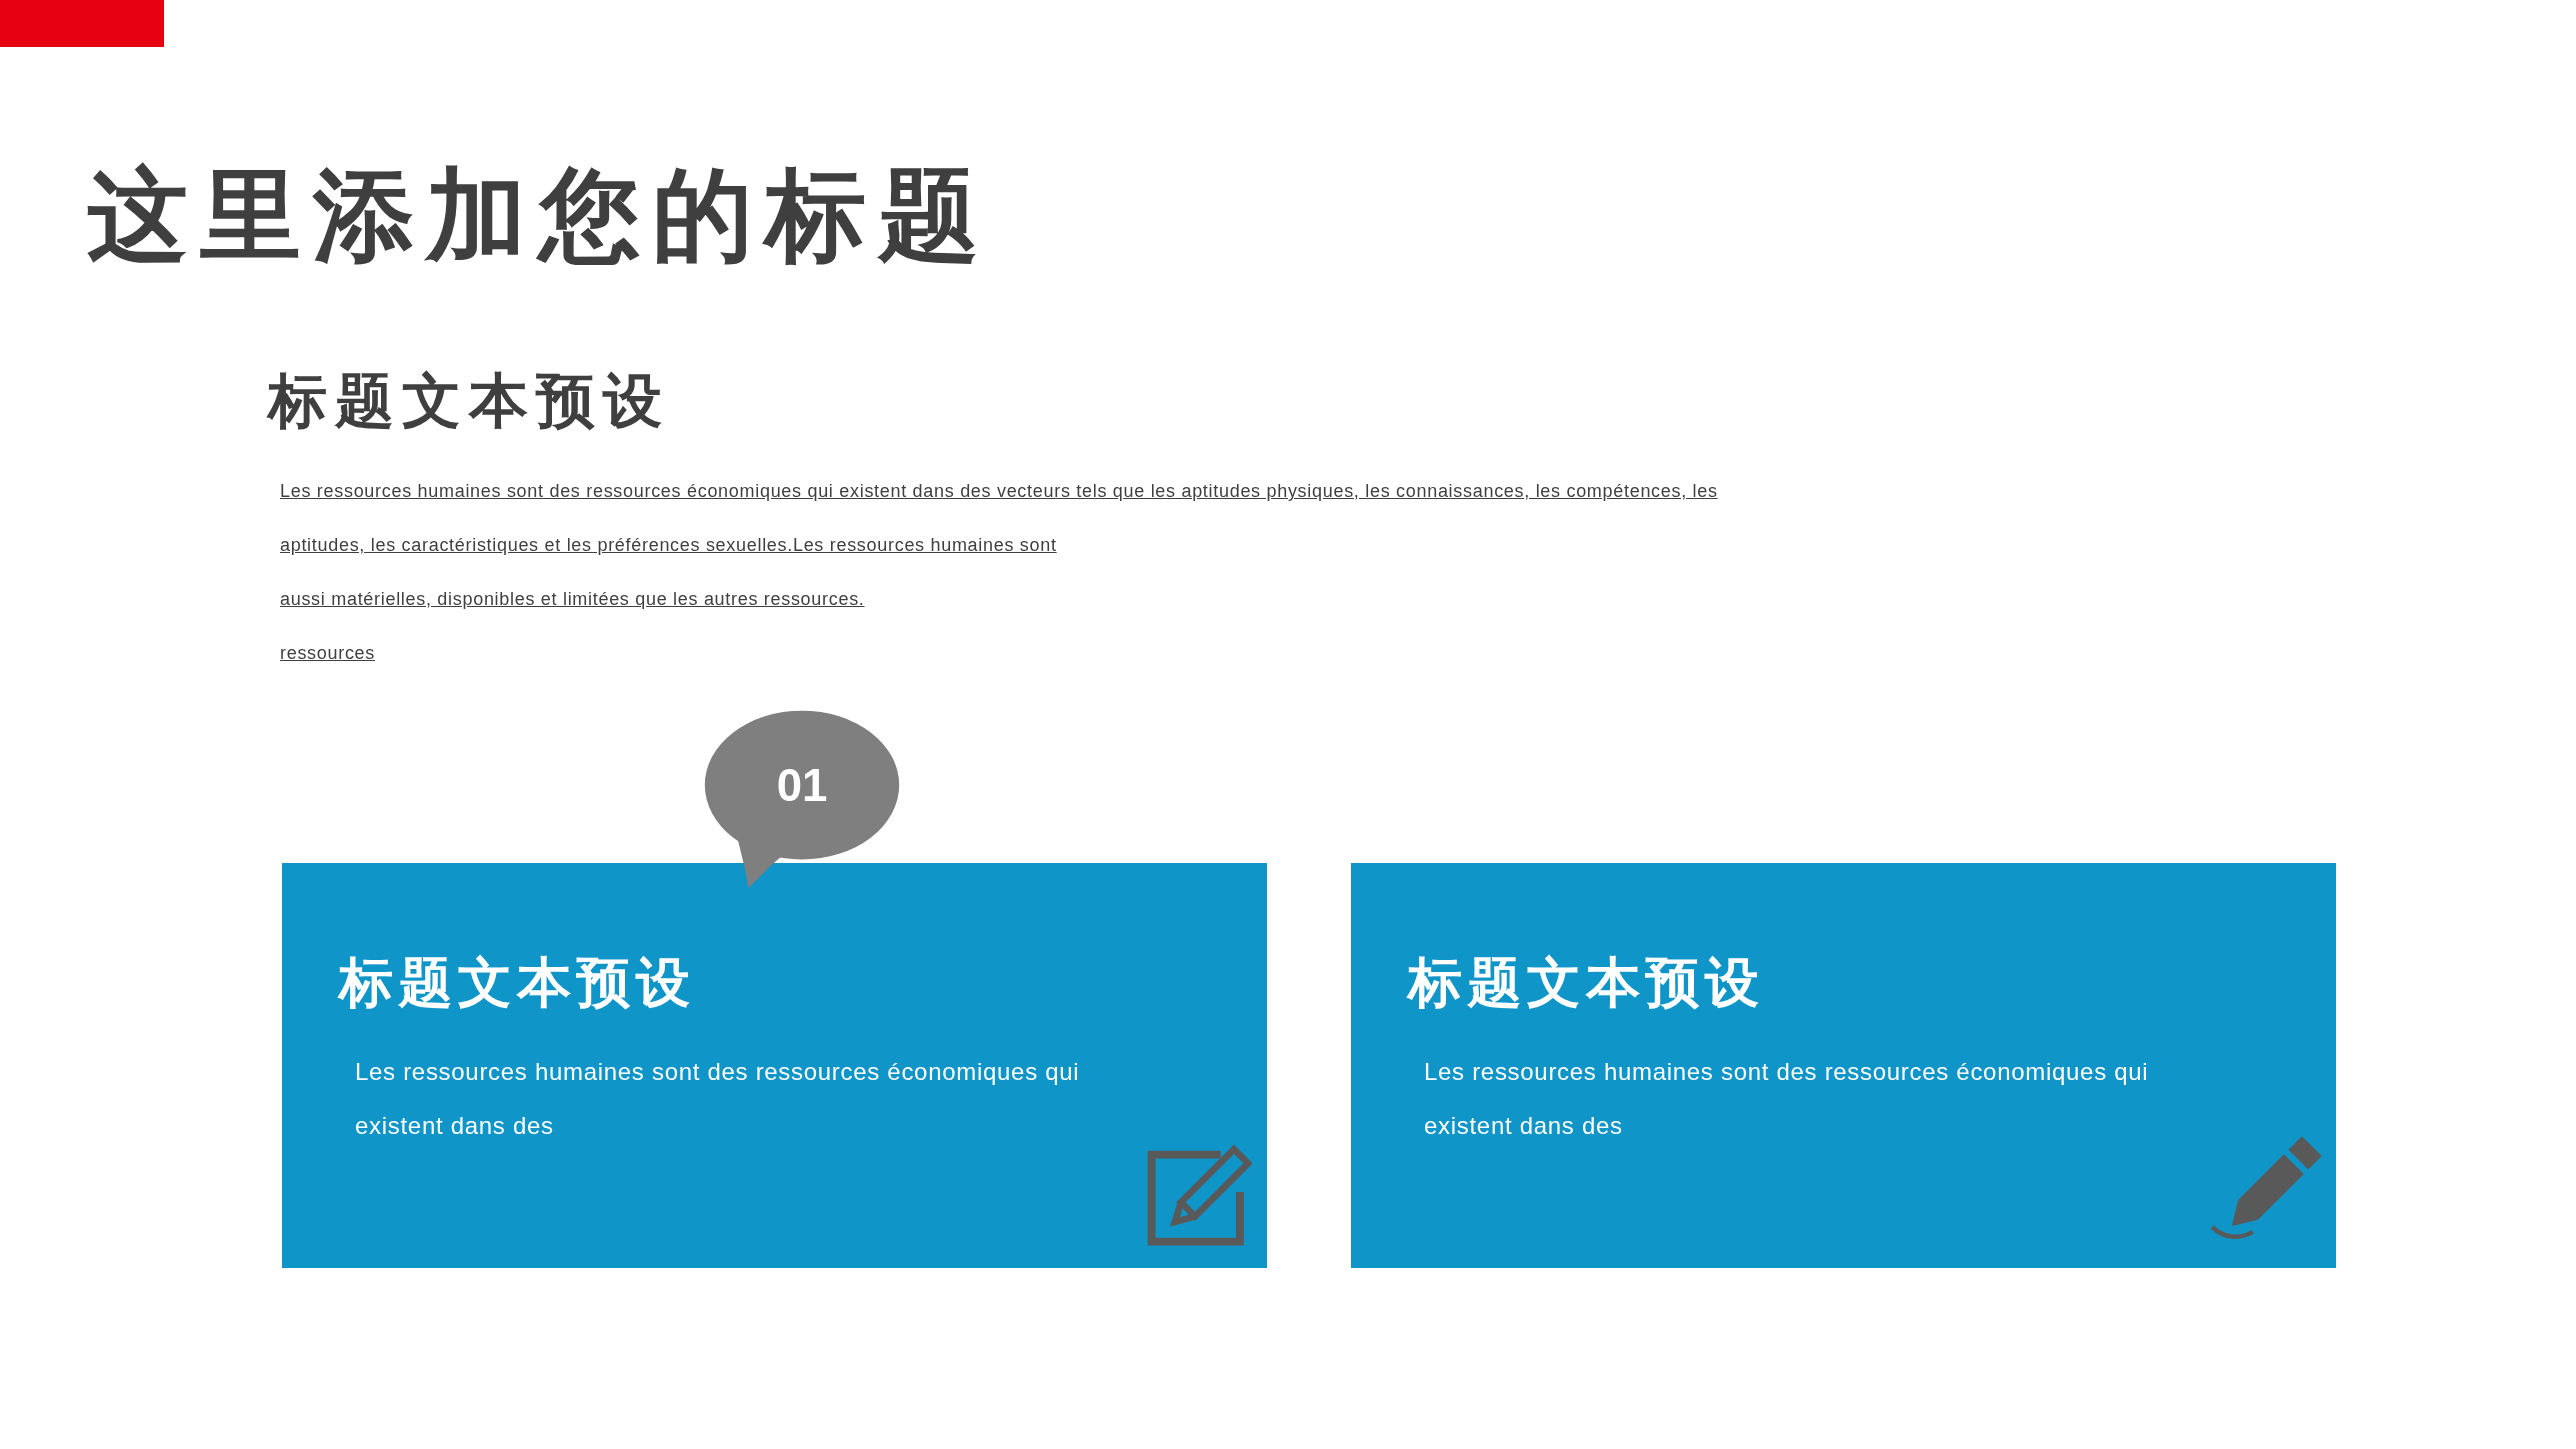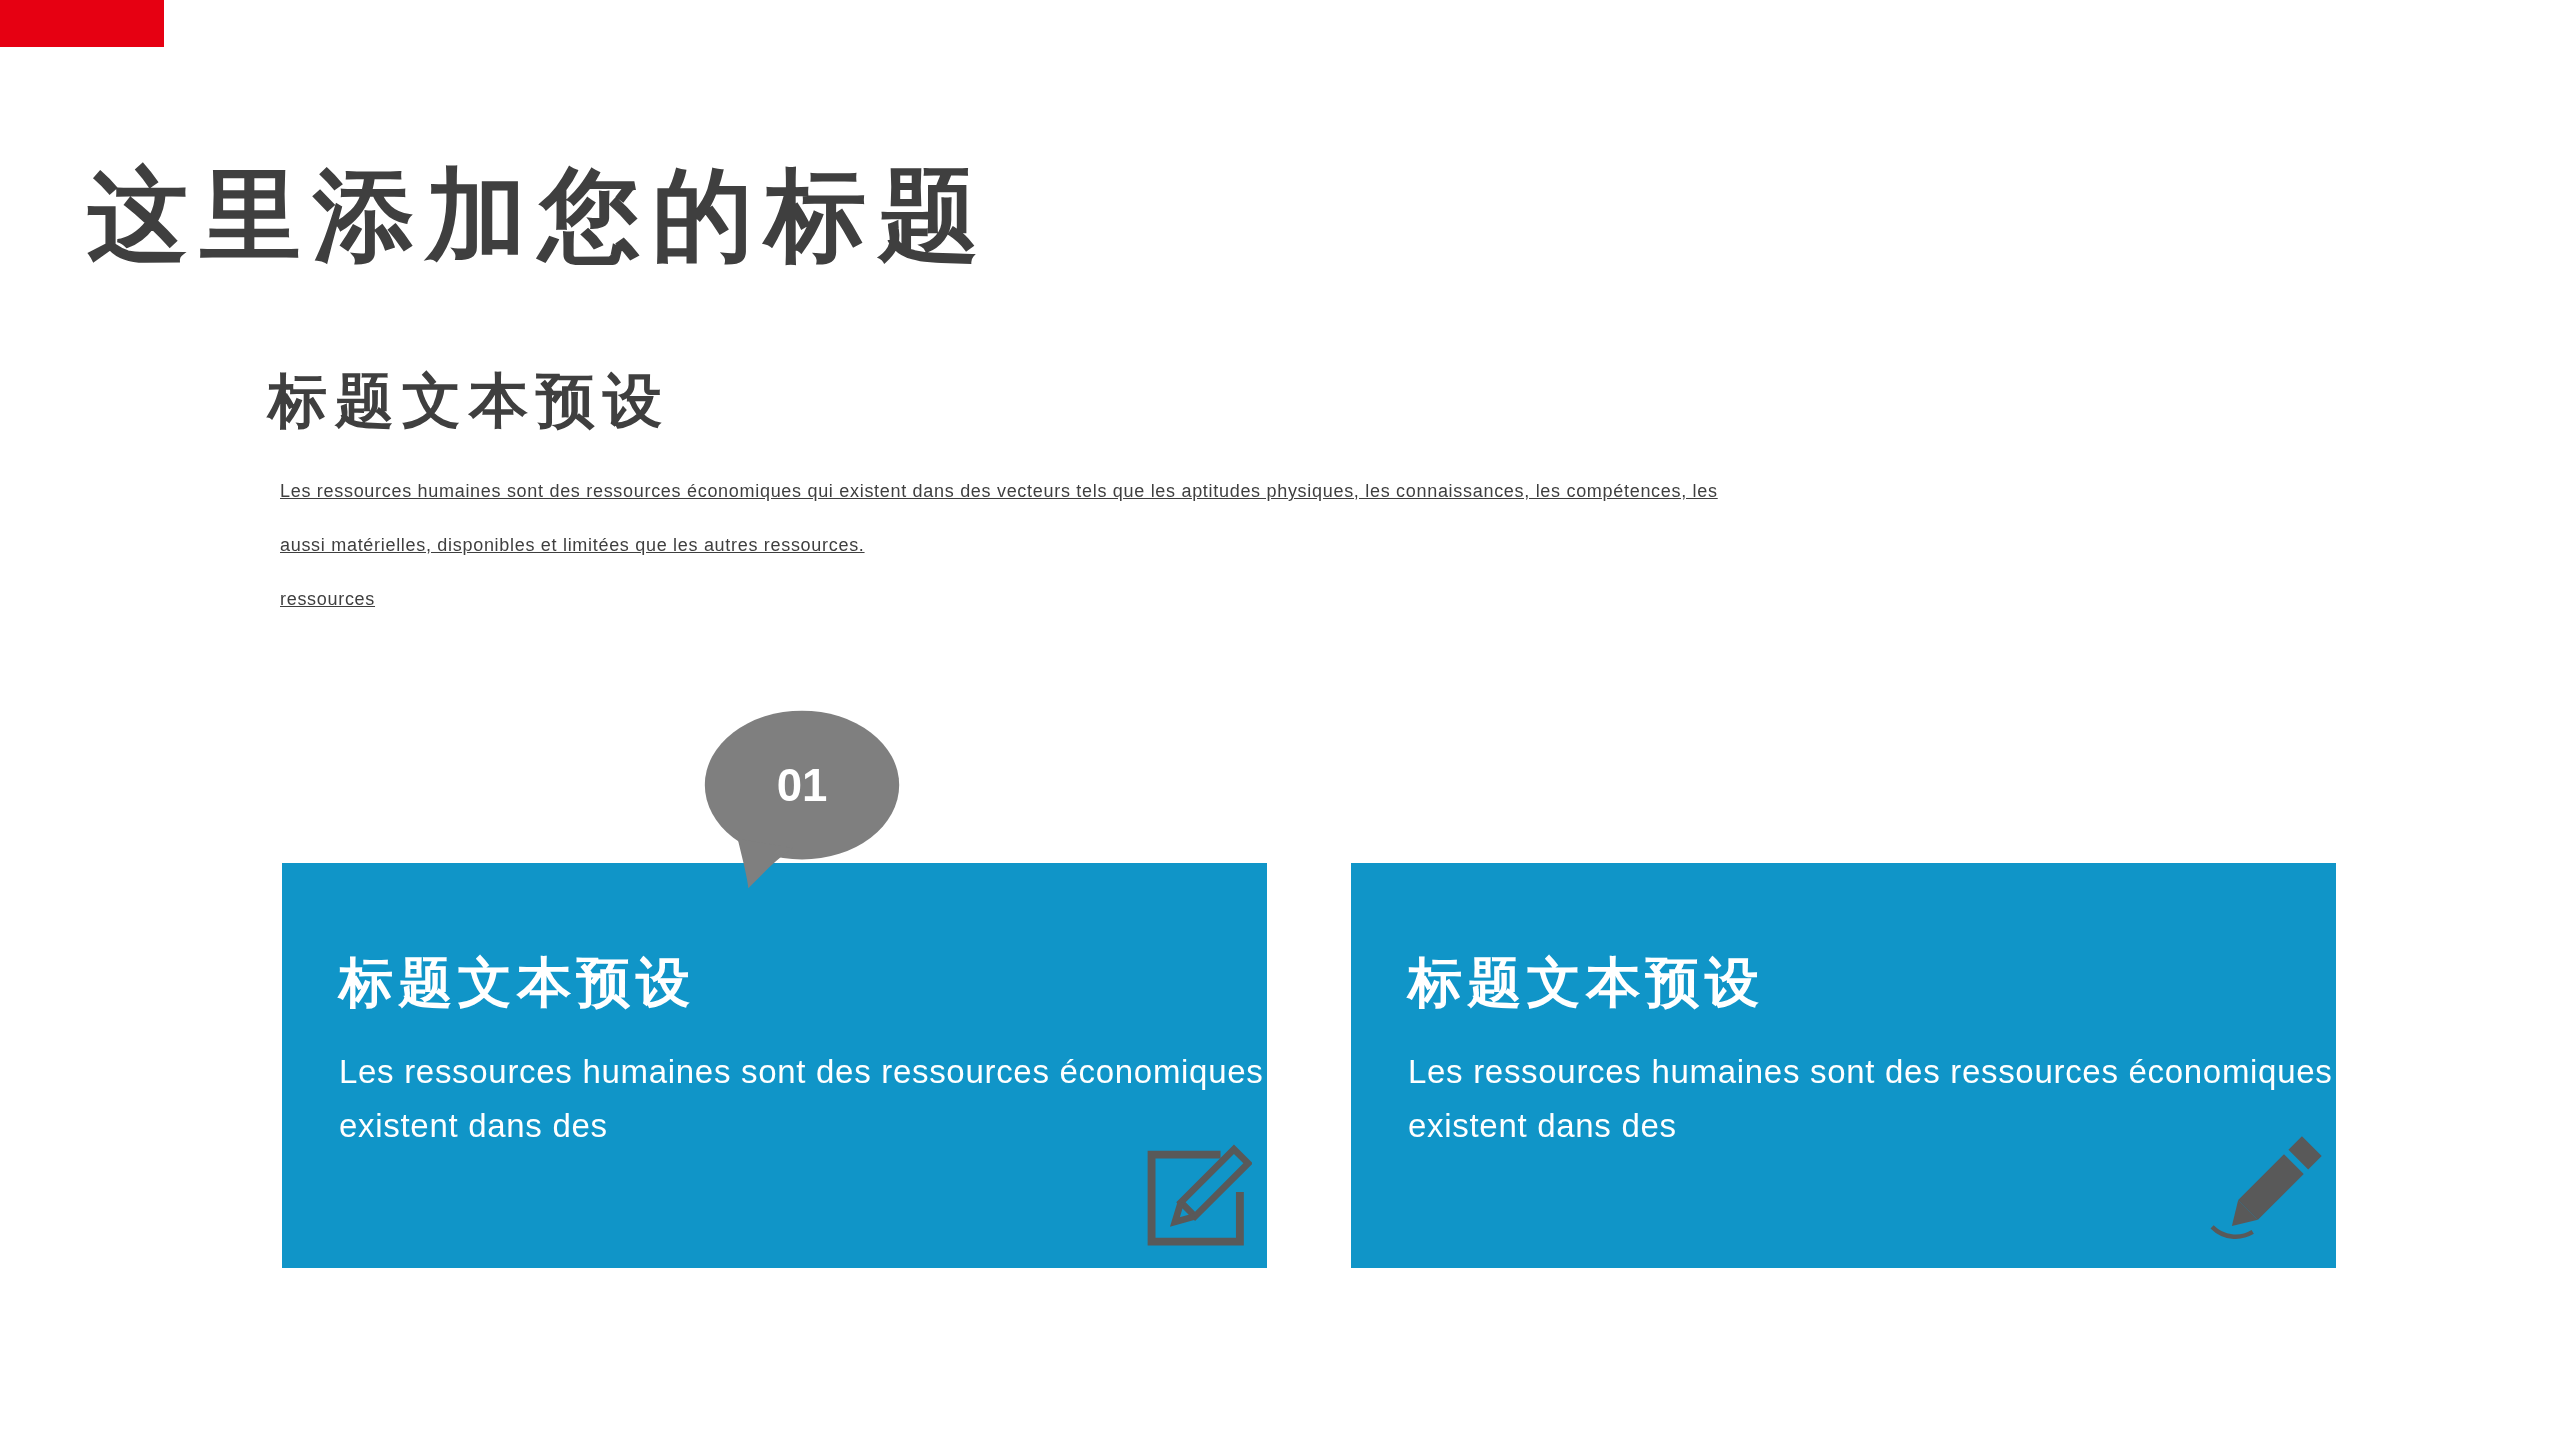--- a/index.html
+++ b/index.html
@@ -50,21 +50,21 @@
   .card-title{
     position:absolute;left:57px;top:86px;
     font-size:54px;line-height:67px;font-weight:700;
     letter-spacing:5.4px;color:var(--white);white-space:nowrap;
   }
   .card-body{
     position:absolute;left:57px;top:182px;width:885px;
     color:var(--white);
   }
   .card-body-line{
-    font-size:33px;line-height:54px;letter-spacing:0.7px;white-space:nowrap;
+    font-size:24px;line-height:54px;letter-spacing:0.7px;white-space:nowrap;margin-left:16px;
   }
   .card-icon{position:absolute;}
   .card-1 .card-icon{left:849px;top:271px;width:121px;height:121px;}
   .card-2 .card-icon{left:856px;top:261px;width:127px;height:127px;}
 
   .badge{
     position:absolute;width:196px;height:181px;z-index:2;text-decoration:underline;
   }
   .badge.badge-1{left:704px;top:710px;}
   .badge.badge-2{left:1752px;top:711px;}
@@ -80,20 +80,21 @@
 <div id="slide">
 
   <div class="accent-bar"></div>
 
   <div class="main-title">这里添加您的标题</div>
 
   <div class="section-heading">标题文本预设</div>
 
   <div class="intro">
     <div class="intro-line">Les ressources humaines sont des ressources économiques qui existent dans des vecteurs tels que les aptitudes physiques, les connaissances, les compétences, les</div>
+    <div class="intro-line">aptitudes, les caractéristiques et les préférences sexuelles.Les ressources humaines sont</div>
     <div class="intro-line">aussi matérielles, disponibles et limitées que les autres ressources.</div>
     <div class="intro-line">ressources</div>
   </div>
 
   <div class="card card-1">
     <div class="card-title">标题文本预设</div>
     <div class="card-body">
       <div class="card-body-line">Les ressources humaines sont des ressources économiques qui</div>
       <div class="card-body-line">existent dans des</div>
     </div>

